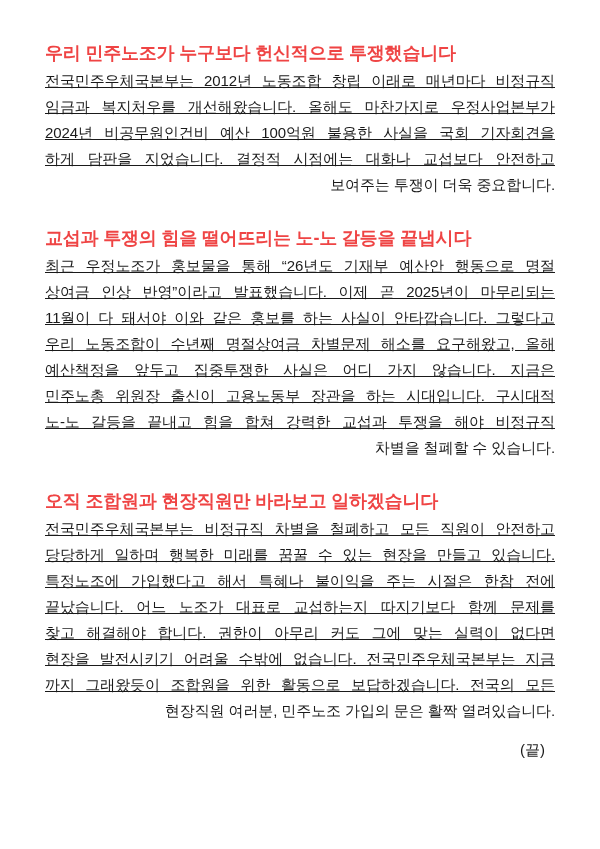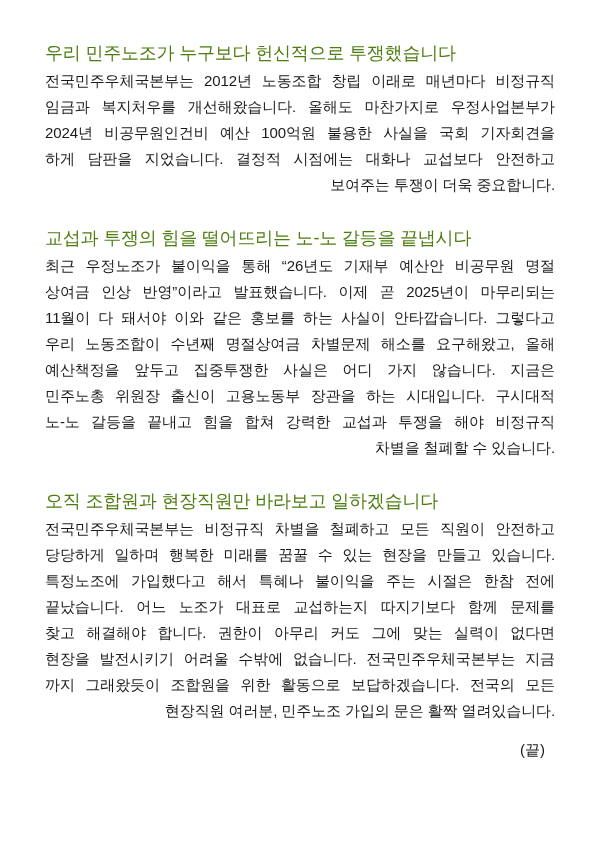--- a/index.html
+++ b/index.html
@@ -17,38 +17,39 @@
     font-family: "Liberation Sans", "DejaVu Sans", sans-serif;
     color: #1a1a1a;
     overflow: hidden;
   }
   .doc-section { margin: 0; }
   .doc-section + .doc-section { margin-top: 30px; }
   h2.sec-heading {
     margin: 0 0 4px 0;
     font-size: 18px;
     line-height: 21px;
-    font-weight: 400;
-    color: #4d7c0f;
+    font-weight: 700;
+    color: #ef4444;
     letter-spacing: -0.2px;
     white-space: nowrap;
     overflow: hidden;
   }
   .para { margin: 0; }
   .ln {
     font-size: 15px;
     line-height: 26px;
     height: 26px;
     font-weight: 500;
     overflow: hidden;
     letter-spacing: -0.1px;
   }
   .ln.j {
     text-align: justify;
     text-align-last: justify;
+    text-decoration: underline;
   }
   .ln.last {
     text-align: right;
   }
   .end-line {
     margin-top: 13px;
     font-size: 15px;
     line-height: 26px;
     height: 26px;
     font-weight: 500;
@@ -68,21 +69,21 @@
       <div class="ln j">임금과 복지처우를 개선해왔습니다. 올해도 마찬가지로 우정사업본부가</div>
       <div class="ln j">2024년 비공무원인건비 예산 100억원 불용한 사실을 국회 기자회견을</div>
       <div class="ln j">하게 담판을 지었습니다. 결정적 시점에는 대화나 교섭보다 안전하고</div>
       <div class="ln last">보여주는 투쟁이 더욱 중요합니다.</div>
     </div>
   </div>
 
   <div class="doc-section">
     <h2 class="sec-heading">교섭과 투쟁의 힘을 떨어뜨리는 노-노 갈등을 끝냅시다</h2>
     <div class="para">
-      <div class="ln j">최근 우정노조가 불이익을 통해 “26년도 기재부 예산안 비공무원 명절</div>
+      <div class="ln j">최근 우정노조가 홍보물을 통해 “26년도 기재부 예산안 행동으로 명절</div>
       <div class="ln j">상여금 인상 반영”이라고 발표했습니다. 이제 곧 2025년이 마무리되는</div>
       <div class="ln j">11월이 다 돼서야 이와 같은 홍보를 하는 사실이 안타깝습니다. 그렇다고</div>
       <div class="ln j">우리 노동조합이 수년째 명절상여금 차별문제 해소를 요구해왔고, 올해</div>
       <div class="ln j">예산책정을 앞두고 집중투쟁한 사실은 어디 가지 않습니다. 지금은</div>
       <div class="ln j">민주노총 위원장 출신이 고용노동부 장관을 하는 시대입니다. 구시대적</div>
       <div class="ln j">노-노 갈등을 끝내고 힘을 합쳐 강력한 교섭과 투쟁을 해야 비정규직</div>
       <div class="ln last">차별을 철폐할 수 있습니다.</div>
     </div>
   </div>
 

